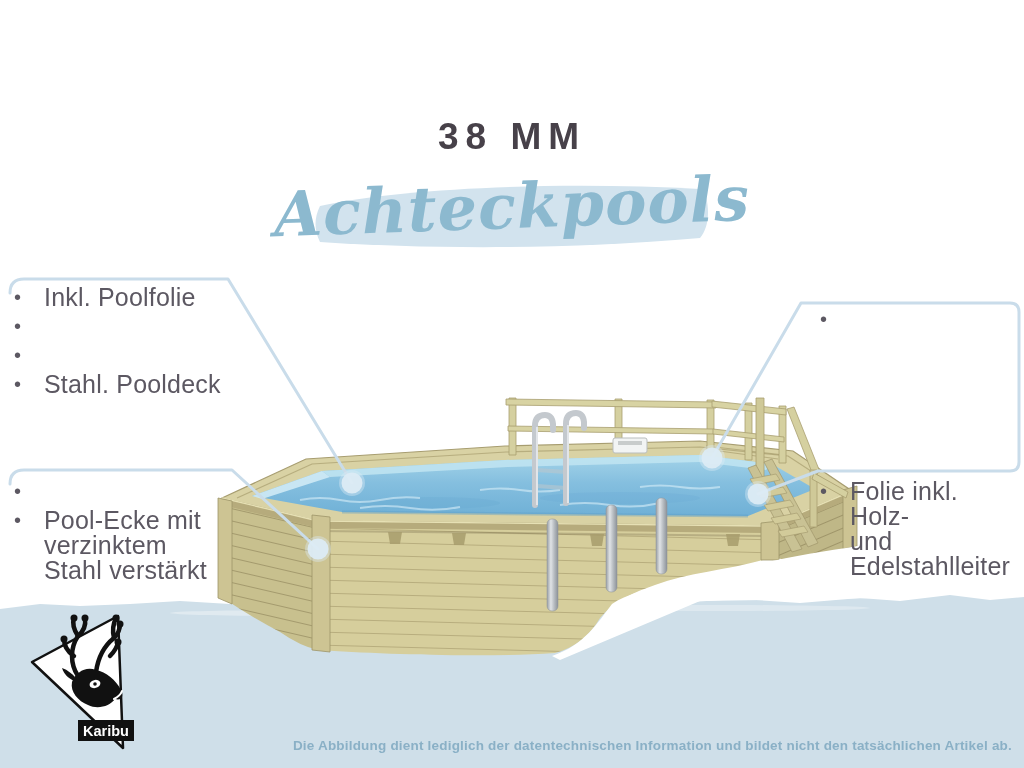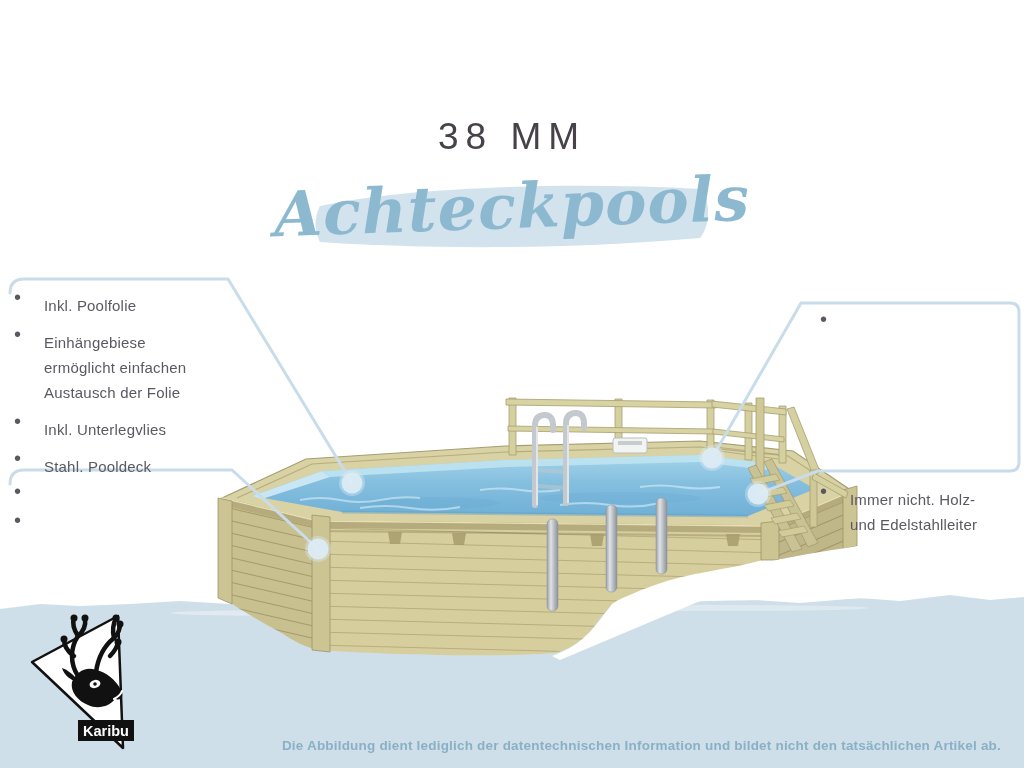--- a/index.html
+++ b/index.html
@@ -4,43 +4,42 @@
 <style>
   html,body{margin:0;padding:0;background:#ffffff;}
   .canvas{
     position:relative;width:1024px;height:768px;overflow:hidden;
     background:#ffffff;font-family:"Liberation Sans",sans-serif;
   }
   .scene{position:absolute;left:0;top:0;z-index:1;}
   .txt{position:absolute;z-index:2;}
   .page-title{
     left:0;right:0;top:116px;text-align:center;
-    font-size:37px;font-weight:400;letter-spacing:7px;
+    font-size:37px;font-weight:700;letter-spacing:7px;
     color:var(--title_text,#474149);
   }
   .page-subtitle{
     left:0;right:0;top:170px;text-align:center;
     font-family:"DejaVu Serif",serif;font-style:italic;font-weight:700;
     font-size:62px;color:var(--accent_blue,#8cb9cf);
     transform:rotate(-2deg);letter-spacing:1px;
   }
   .list{position:absolute;z-index:2;}
   .item{display:flex;margin-bottom:4px;line-height:25px;}
   .bullet{width:30px;flex:none;font-size:20px;line-height:25px;color:var(--body_text,#5c5862);}
   .itext{
-    white-space:pre-line;font-size:15px;letter-spacing:.2px;
+    white-space:pre-line;font-size:25px;letter-spacing:.2px;
     color:var(--body_text,#5c5862);
-    margin-top:8px;
   }
   .list-left-top{left:14px;top:285px;width:232px;}
   .list-left-bottom{left:14px;top:479px;width:240px;}
   .list-right-top{left:820px;top:307px;width:204px;}
   .list-right-bottom{left:820px;top:479px;width:204px;}
   .footer-note{
-    right:23px;top:738px;font-size:13.5px;font-weight:bold;
+    right:12px;top:738px;font-size:13.5px;font-weight:bold;
     letter-spacing:.2px;color:var(--footer_text,#8ab0c6);
   }
 </style>
 </head>
 <body>
 
 <div class="canvas">
 
   <svg class="scene" width="1024" height="768" viewBox="0 0 1024 768">
     <defs>
@@ -228,51 +227,49 @@
   <div class="txt page-title">38 MM</div>
   <div class="txt page-subtitle">Achteckpools</div>
 
   <div class="list list-left-top">
     <div class="item">
       <span class="bullet">•</span>
       <span class="itext">Inkl. Poolfolie</span>
     </div>
     <div class="item">
       <span class="bullet">•</span>
-      <span class="itext">Einhängebiese
-ermöglicht einfachen
-Austausch der Folie</span>
-    </div>
-    <div class="item">
-      <span class="bullet">•</span>
-      <span class="itext">Inkl. Unterlegvlies</span>
+    </div>
+    <div class="item">
+      <span class="bullet">•</span>
     </div>
     <div class="item">
       <span class="bullet">•</span>
       <span class="itext">Stahl. Pooldeck</span>
     </div>
   </div>
 
   <div class="list list-left-bottom">
     <div class="item">
       <span class="bullet">•</span>
     </div>
     <div class="item">
       <span class="bullet">•</span>
+      <span class="itext">Pool-Ecke mit verzinktem
+Stahl verstärkt</span>
     </div>
   </div>
 
   <div class="list list-right-top">
     <div class="item">
       <span class="bullet">•</span>
     </div>
   </div>
 
   <div class="list list-right-bottom">
     <div class="item">
       <span class="bullet">•</span>
-      <span class="itext">Immer nicht. Holz-
+      <span class="itext">Folie inkl. Holz-
 und Edelstahlleiter</span>
     </div>
   </div>
 
   <div class="txt footer-note">Die Abbildung dient lediglich der datentechnischen Information und bildet nicht den tatsächlichen Artikel ab.</div>
 </div>
 
 </body></html>

